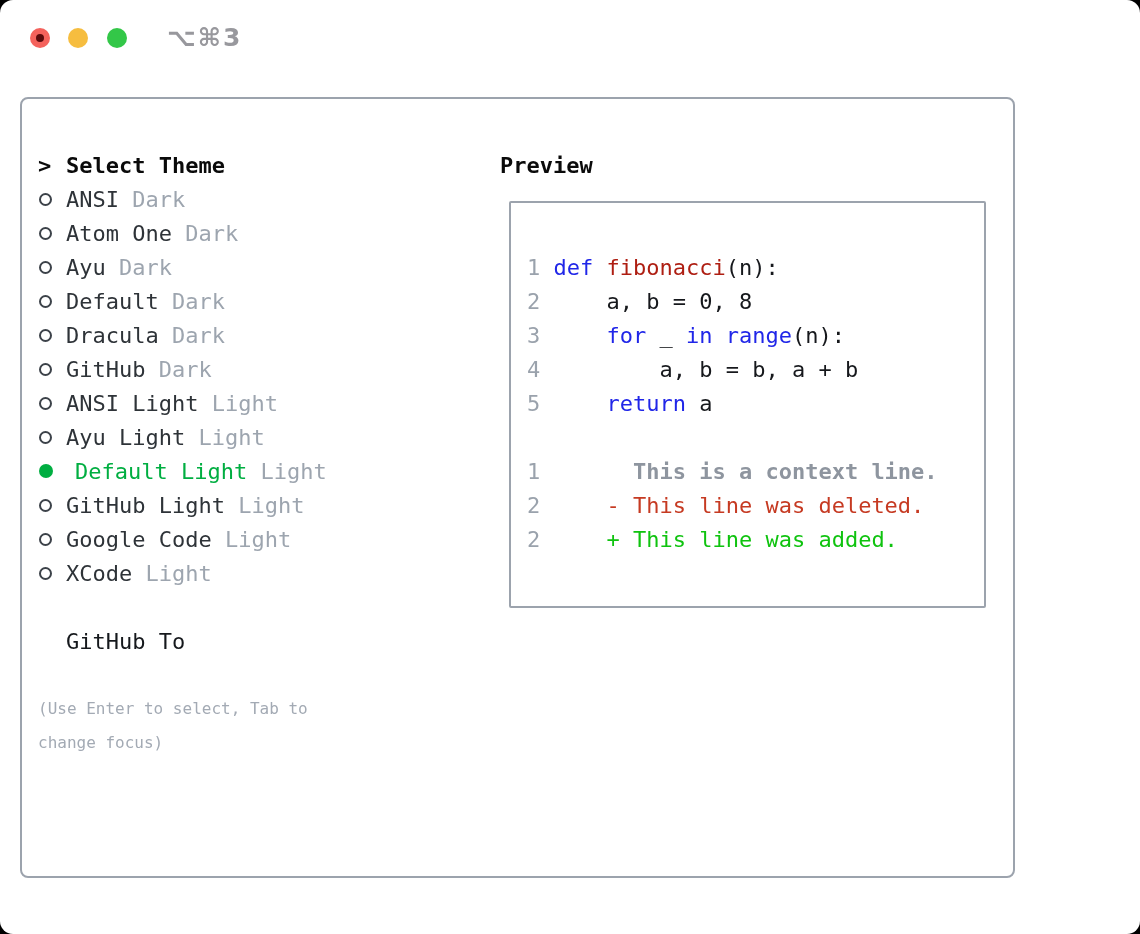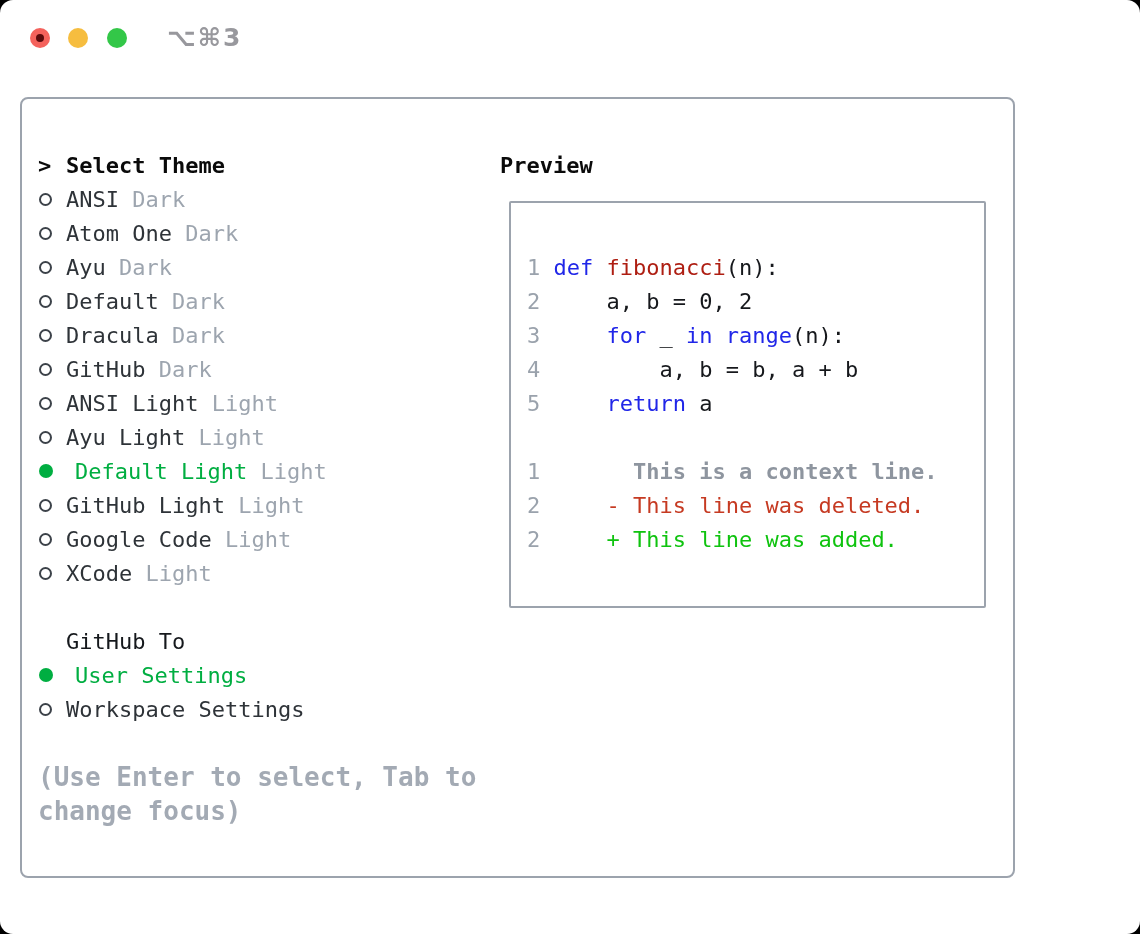--- a/index.html
+++ b/index.html
@@ -40,21 +40,21 @@
   }
   .radio.sel { border:none; background:var(--selected,#00ae41); width:14px; height:14px; }
   .arrow { font-weight:bold; color:#0a0a0a; }
   .hdr { font-weight:bold; color:#0a0a0a; }
   .name { color:#2e3338; }
   .name.sel { color:var(--selected,#00ae41);margin-left:9px; }
   .tag  { color:var(--tag,#9da5af); }
   .left-col { position:absolute; left:16px; top:49px; }
   .spacer { height:34px; }
   .subhdr { color:#15181c; }
-  .hint { color:var(--hint,#a3aab4); font-size:26px; line-height:34px; white-space:pre;font-weight:bold; }
+  .hint { color:var(--hint,#a3aab4); font-size:16px; line-height:34px; white-space:pre; }
   
   .preview-title {
     position:absolute; left:478px; top:49px; height:34px;
     display:flex; align-items:center;
     font-size:22px; font-weight:bold; color:#0a0a0a;
   }
   .preview-box {
     position:absolute; left:487px; top:102px; width:477px; height:407px;
     border:2px solid var(--border,#9ca3ad); border-radius:2px;
     padding:48px 0 5px 16px; overflow:hidden;
@@ -103,37 +103,33 @@
           <div class="row"><span class="marker"><span class="radio"></span></span><span class="name">XCode</span><span class="tag"> Light</span></div>
         </div>
 
       <div class="spacer"></div>
 
       <div class="row">
         <span class="marker"></span>
         <span class="subhdr">GitHub To</span>
       </div>
 
-      <div id="apply-to-list">
-          <div class="row"><span class="marker"><span class="radio sel"></span></span><span class="name sel">User Settings</span></div>
-          <div class="row"><span class="marker"><span class="radio"></span></span><span class="name">Workspace Settings</span></div>
-        </div>
 
       <div class="spacer"></div>
 
       <div class="hint">(Use Enter to select, Tab to</div>
       <div class="hint">change focus)</div>
     </div>
 
     <div class="preview-title">Preview</div>
 
     <div class="preview-box">
       <div id="preview-lines">
           <div class="code-line"><span class="tok-ln">1 </span><span class="tok-kw">def</span><span class="tok-pl"> </span><span class="tok-fn">fibonacci</span><span class="tok-pl">(n):</span></div>
-          <div class="code-line"><span class="tok-ln">2 </span><span class="tok-pl">    a, b = 0, 2</span></div>
+          <div class="code-line"><span class="tok-ln">2 </span><span class="tok-pl">    a, b = 0, 8</span></div>
           <div class="code-line"><span class="tok-ln">3 </span><span class="tok-pl">    </span><span class="tok-kw">for</span><span class="tok-pl"> _ </span><span class="tok-kw">in</span><span class="tok-pl"> </span><span class="tok-kw">range</span><span class="tok-pl">(n):</span></div>
           <div class="code-line"><span class="tok-ln">4 </span><span class="tok-pl">        a, b = b, a + b</span></div>
           <div class="code-line"><span class="tok-ln">5 </span><span class="tok-pl">    </span><span class="tok-kw">return</span><span class="tok-pl"> a</span></div>
           <div class="code-line"></div>
           <div class="code-line"><span class="tok-ln">1</span><span class="tok-ctx">       This is a context line.</span></div>
           <div class="code-line"><span class="tok-ln">2</span><span class="tok-del">     - This line was deleted.</span></div>
           <div class="code-line"><span class="tok-ln">2</span><span class="tok-add">     + This line was added.</span></div>
         </div>
     </div>
 

